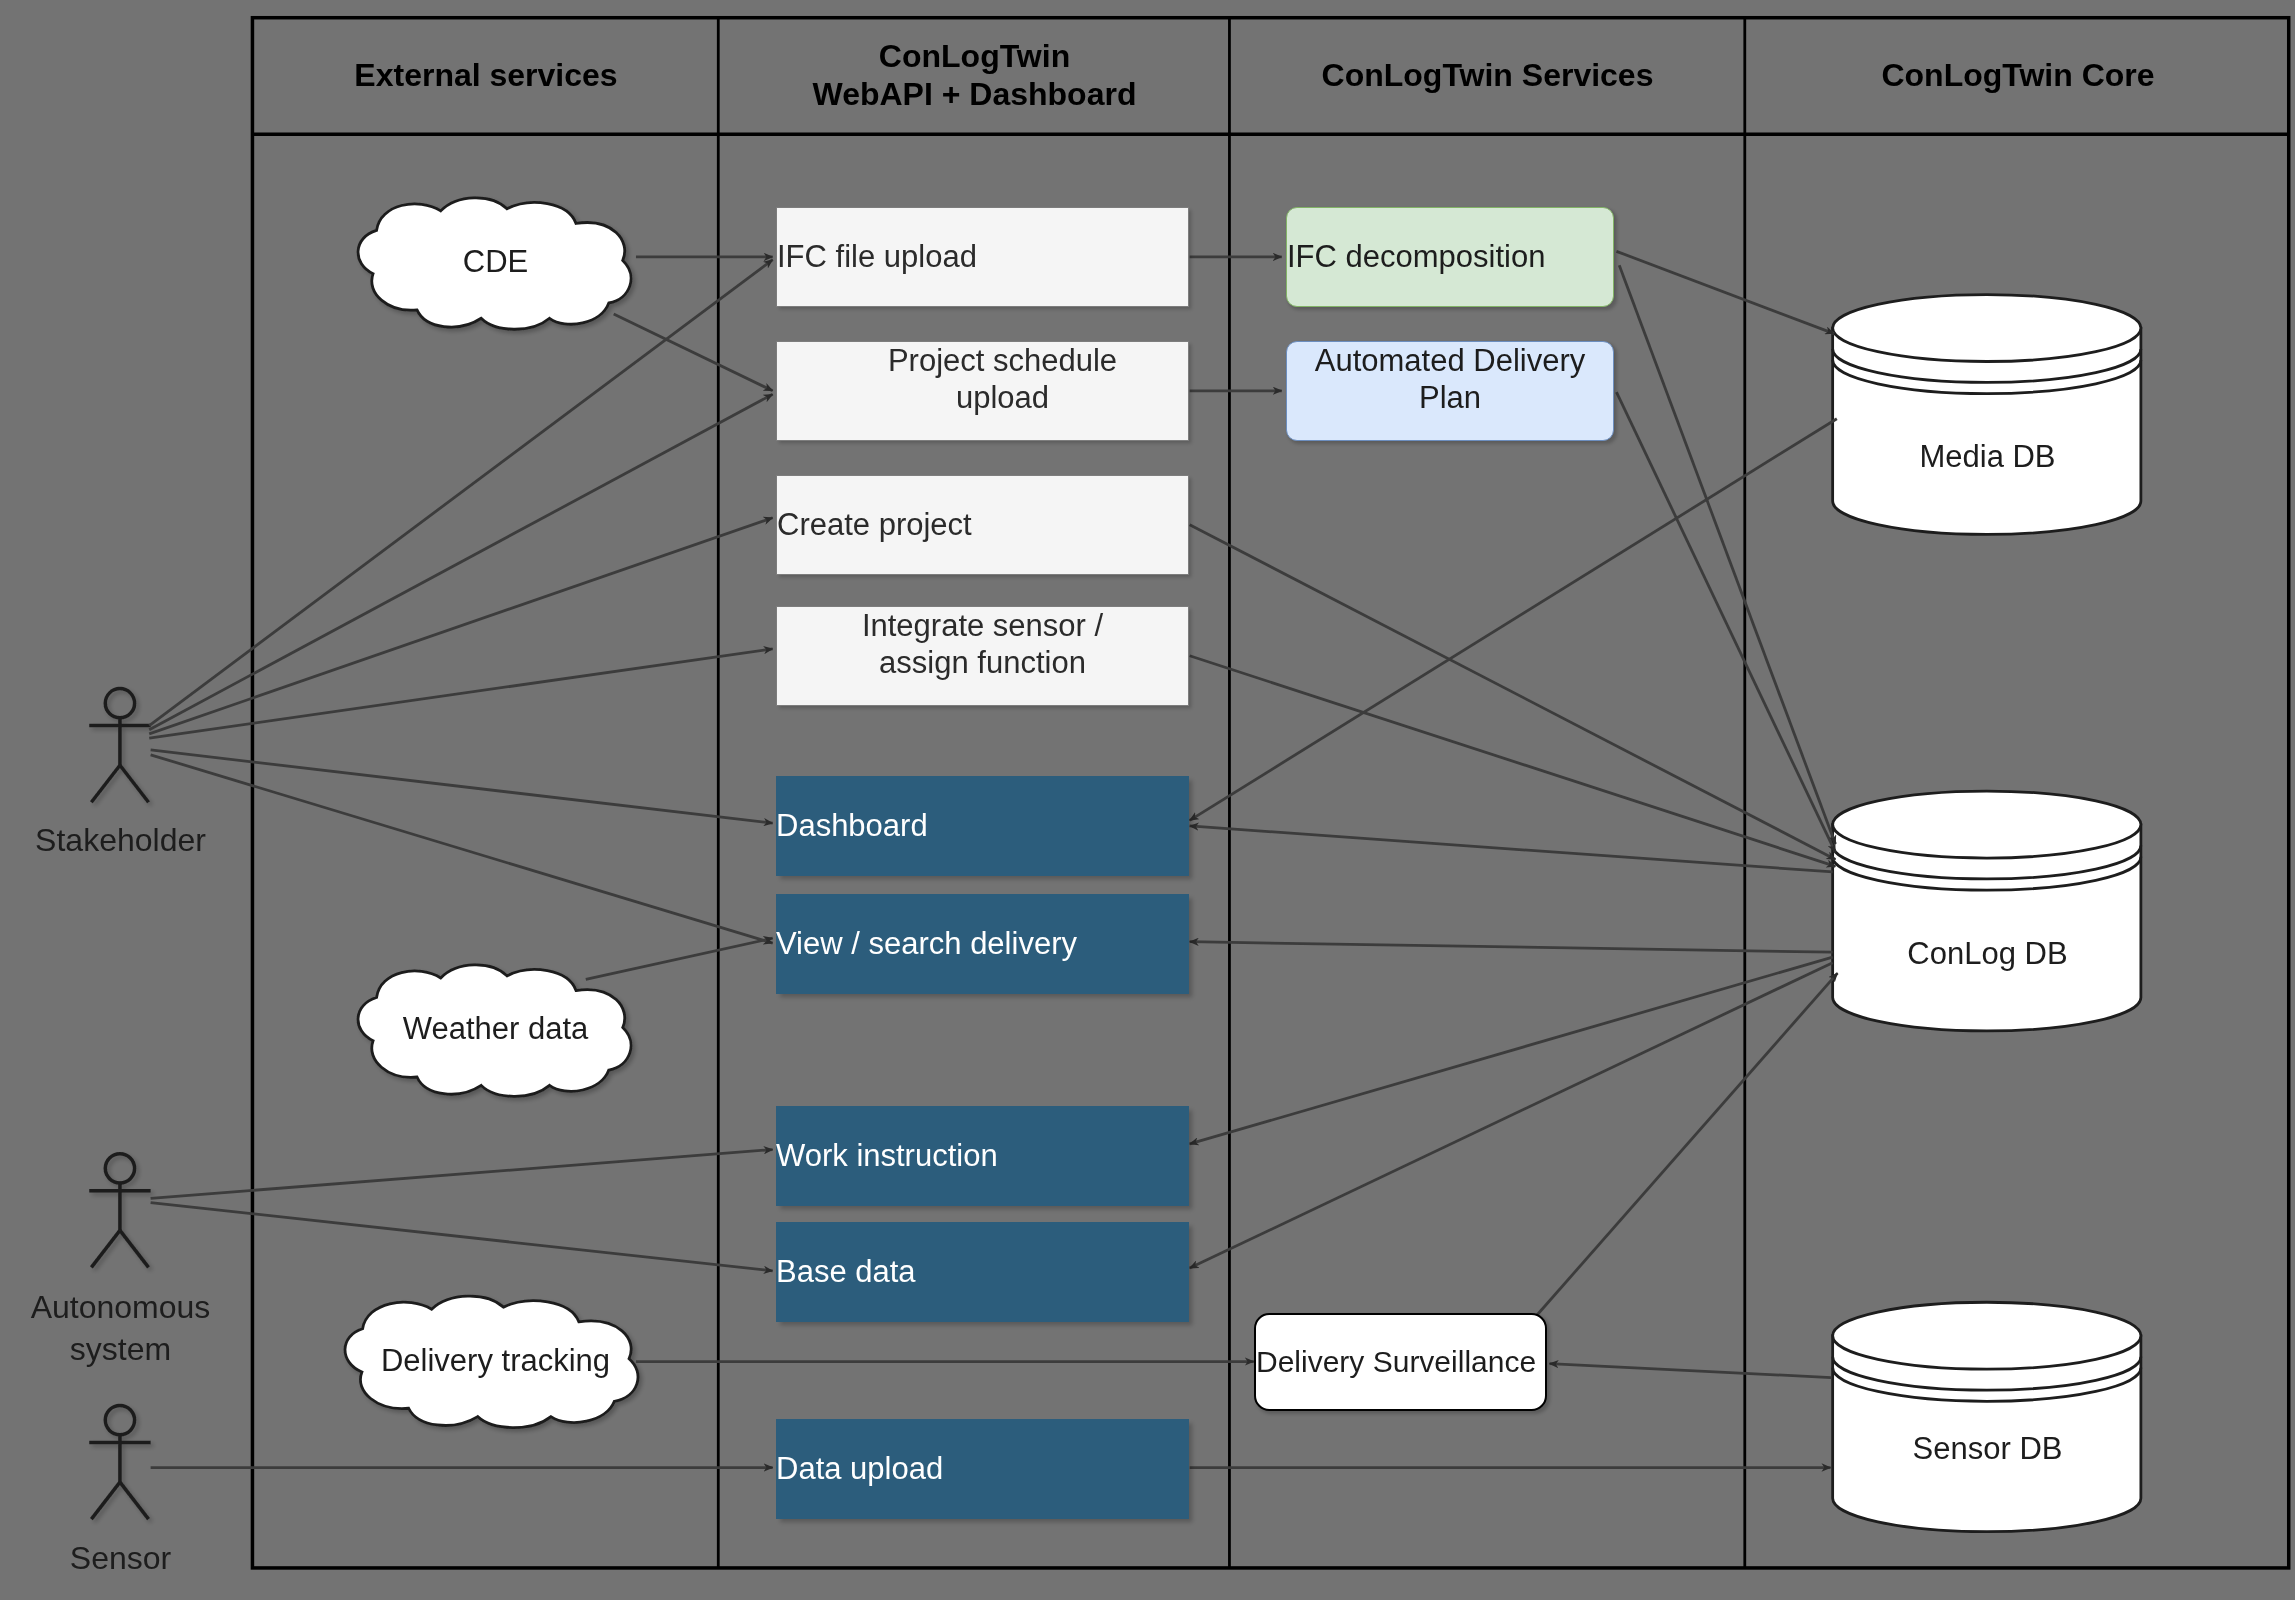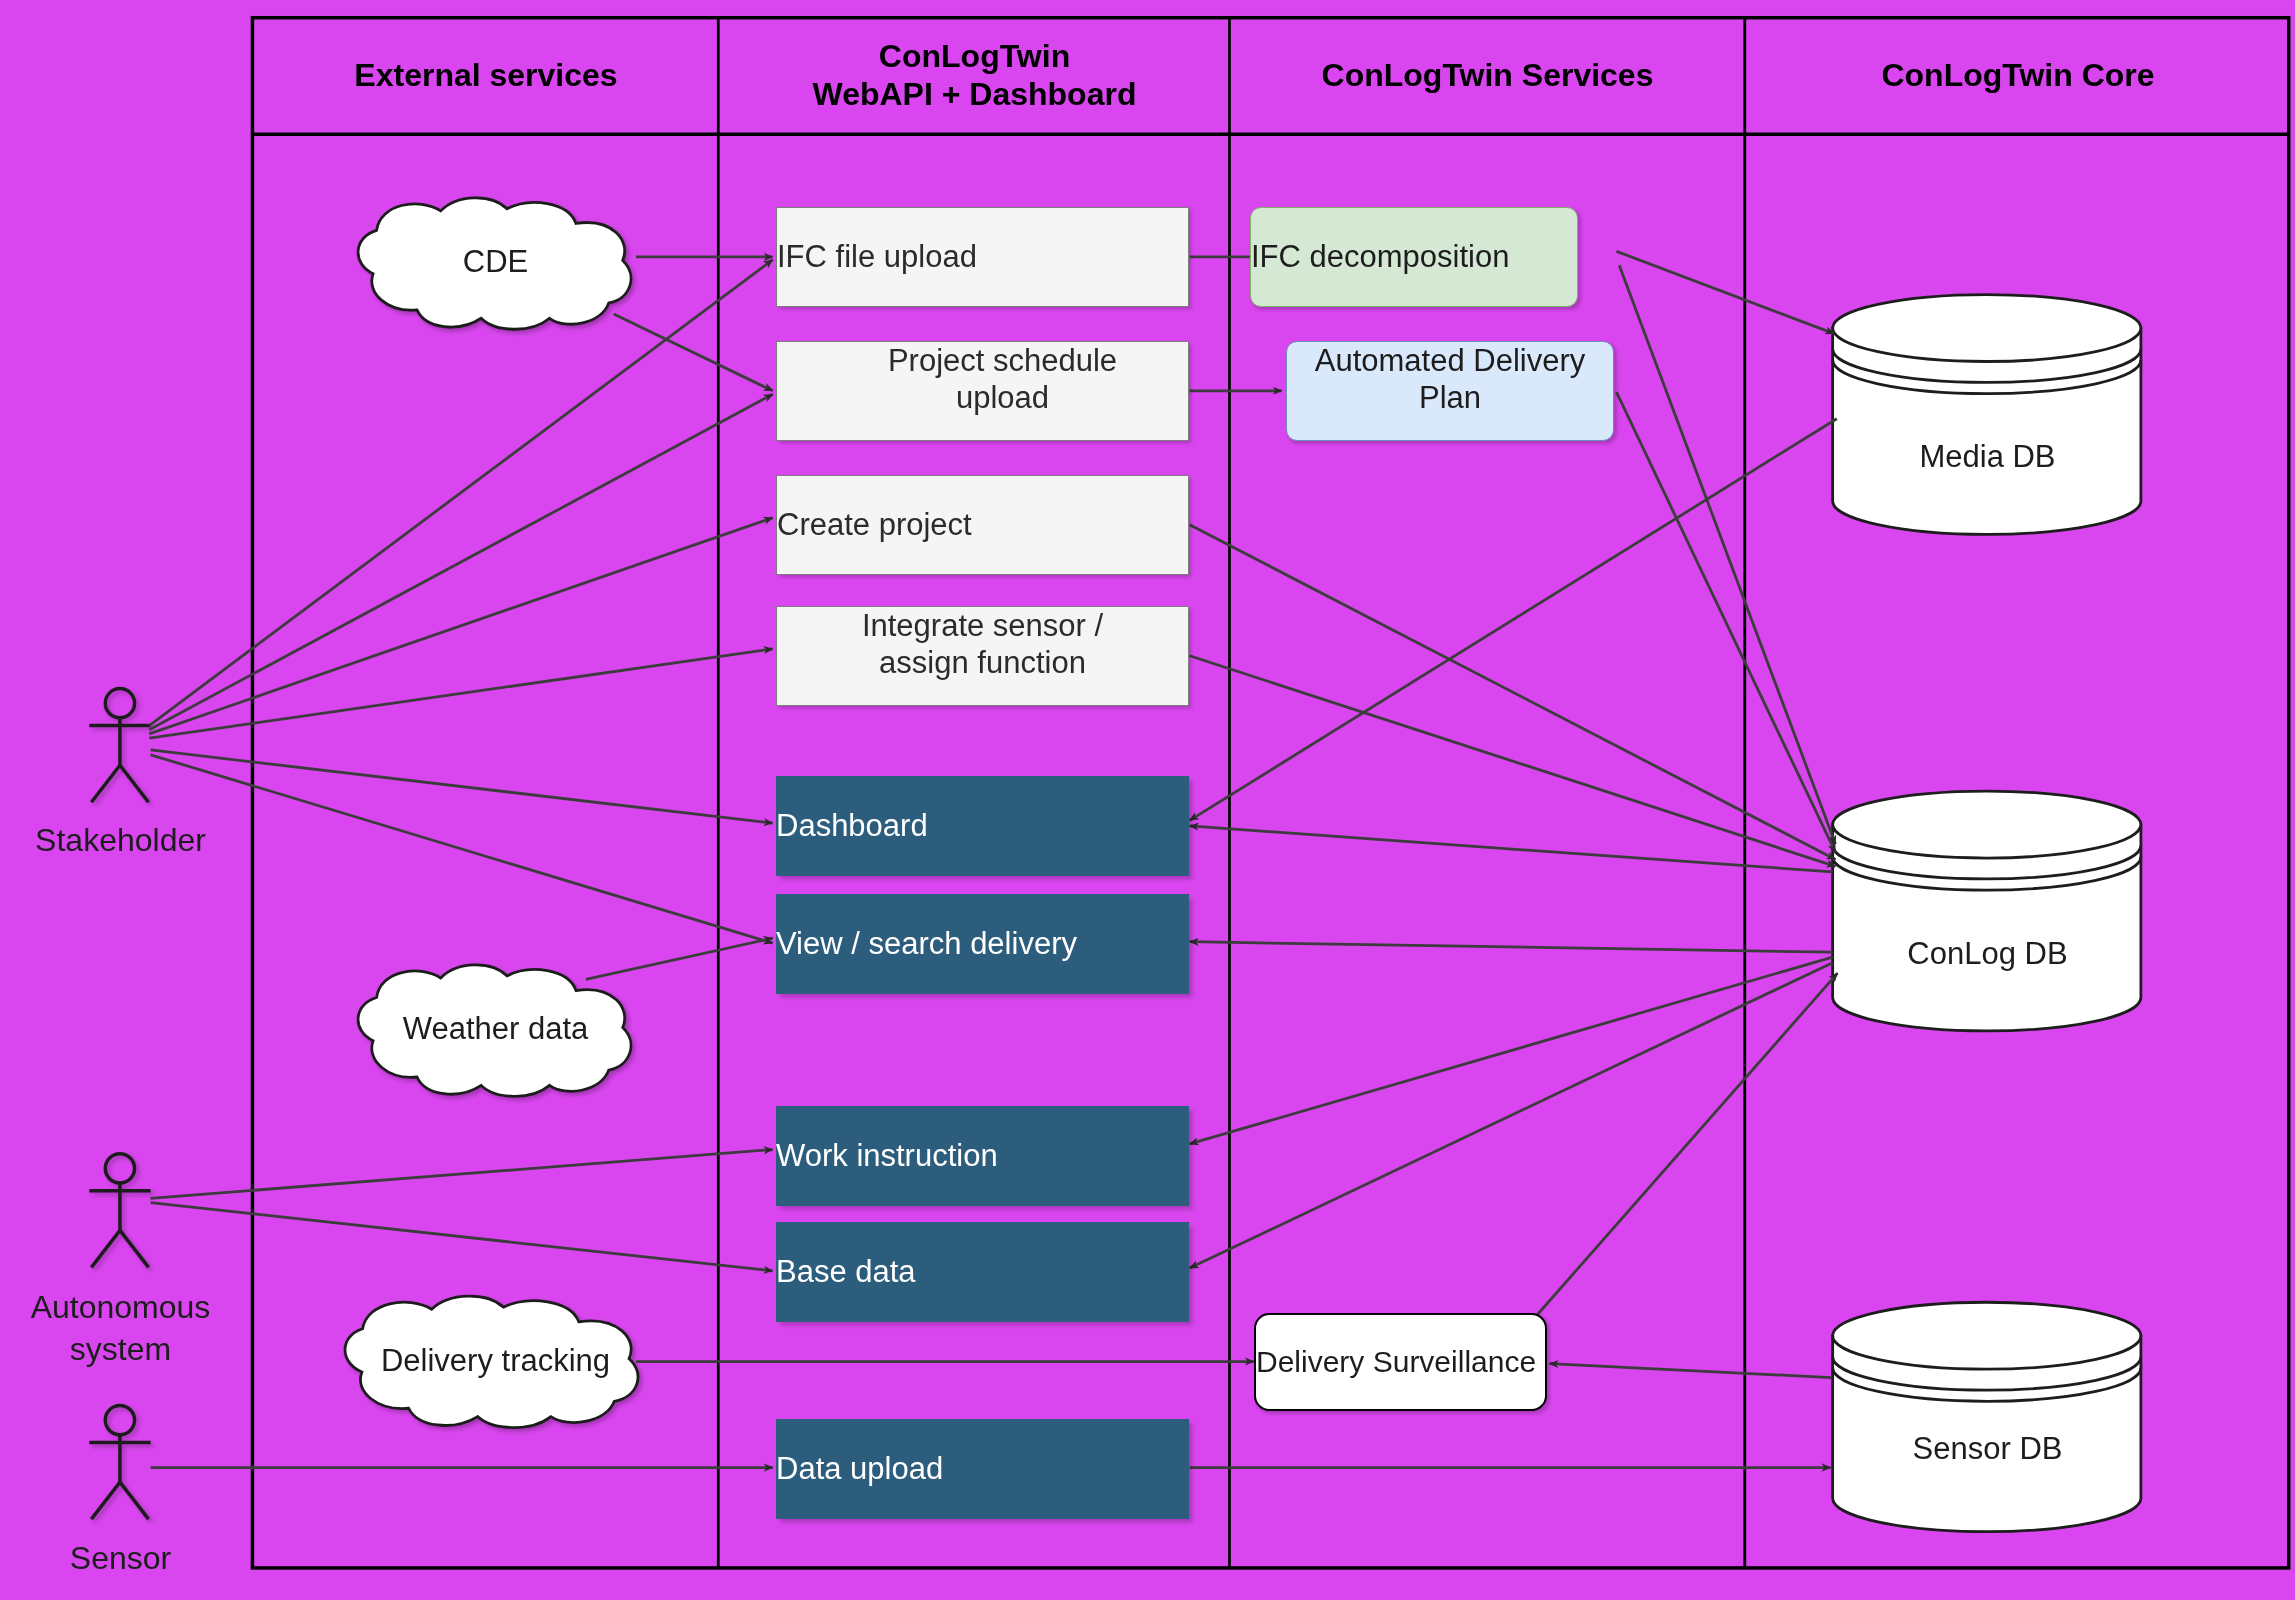--- a/index.html
+++ b/index.html
@@ -1,17 +1,17 @@
 <!DOCTYPE html>
 <html style="font-size:11px"><head>
 <meta charset="utf-8">
 <style>
   html,body{margin:0;padding:0;background:#ffffff;}
   body{font-family:"Liberation Sans", sans-serif;}
-  #stage{position:relative;width:2295px;height:1601px;overflow:hidden;background:#d946ef;}
+  #stage{position:relative;width:2295px;height:1601px;overflow:hidden;background:#737373;}
   svg.layer{position:absolute;left:0;top:0;width:2295px;height:1601px;}
   .lane-title{
     position:absolute;text-align:center;font-weight:bold;color:#000;
     font-size:32px;line-height:1.18;display:flex;align-items:center;justify-content:center;
   }
   .nodebox{
     position:absolute;box-sizing:border-box;display:flex;align-items:center;
     justify-content:flex-start;text-align:center;font-size:31px;line-height:1.2;
   }
   .grey{background:#f5f5f5;border:1.4px solid #7d7d7d;color:#2b2b2b;
@@ -232,21 +232,21 @@
   </div>
 
   <div class="nodebox blue" style="left:776px;top:1222px;width:413px;height:100px;">
     <span>Base data</span>
   </div>
 
   <div class="nodebox blue" style="left:776px;top:1419px;width:413px;height:100px;">
     <span>Data upload</span>
   </div>
 
-  <div class="nodebox green" style="left:1250px;top:207px;width:328px;height:100px;">
+  <div class="nodebox green" style="left:1286px;top:207px;width:328px;height:100px;">
     <span>IFC decomposition</span>
   </div>
 
   <div class="nodebox lightblue" style="left:1286px;top:341px;width:328px;height:100px;flex-direction:column;">
     <span>Automated Delivery</span>
     <span>Plan</span>
   </div>
 
   <div class="nodebox whiteround" style="left:1254px;top:1313px;width:293px;height:98px;font-size:30px;">
     <span>Delivery Surveillance</span>

